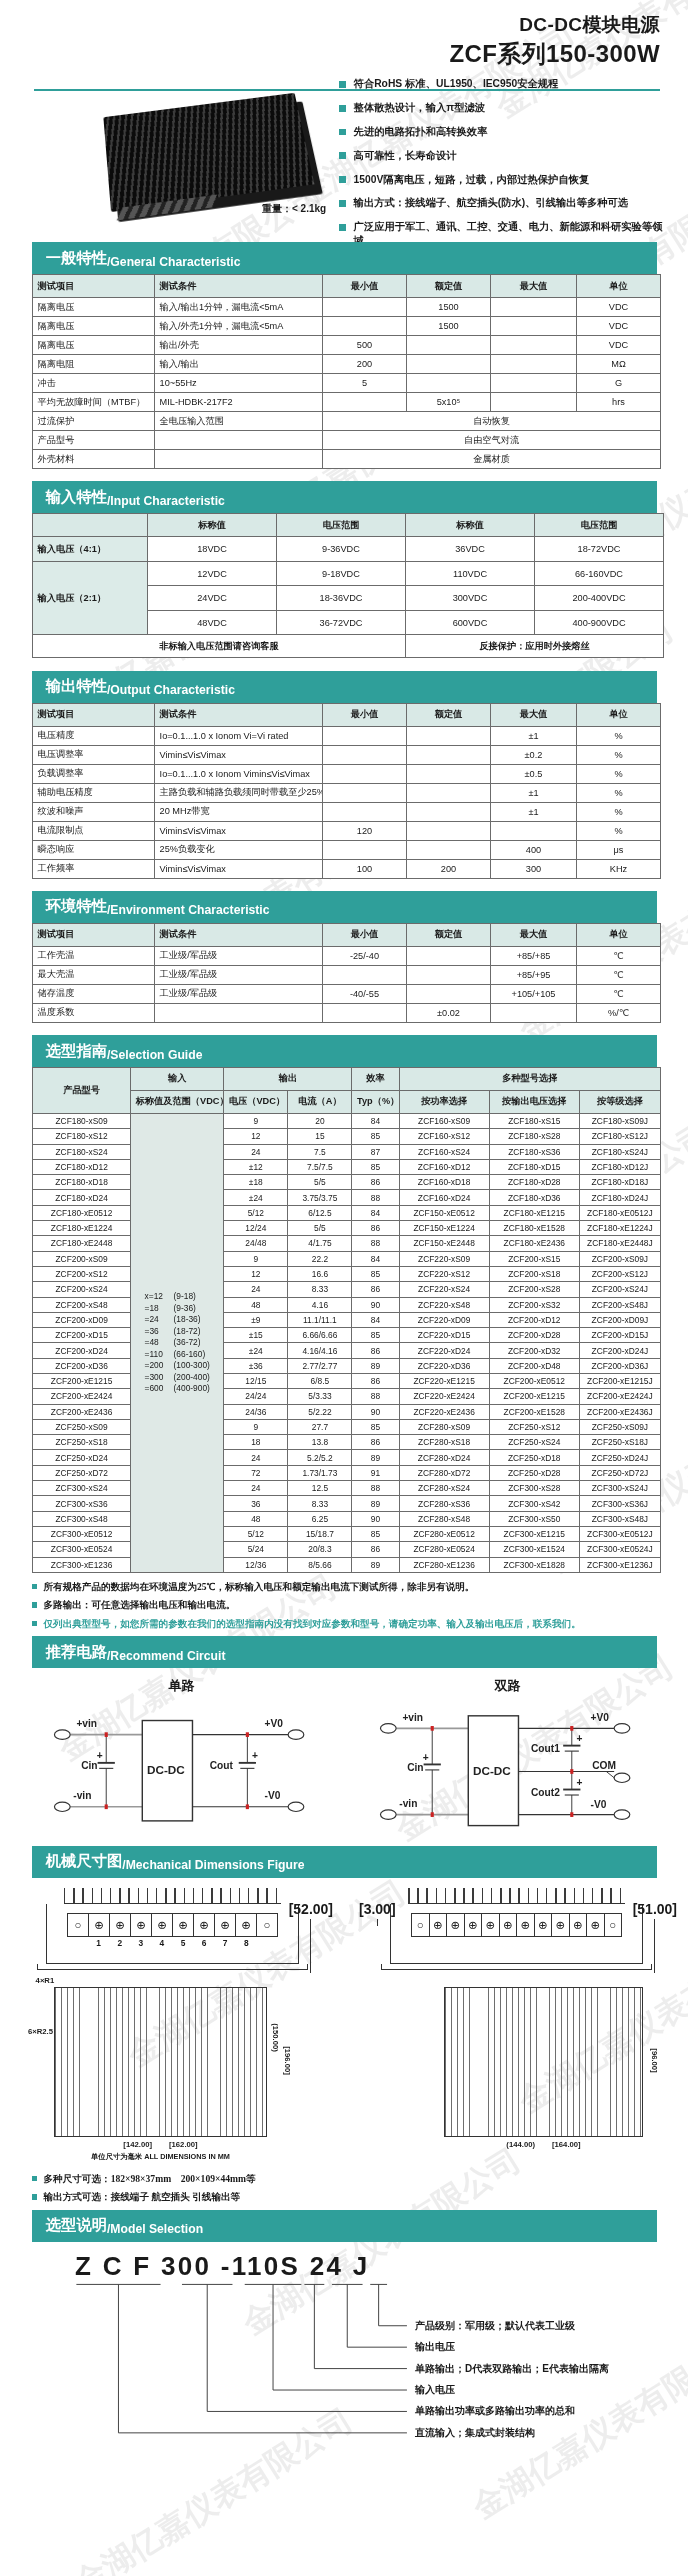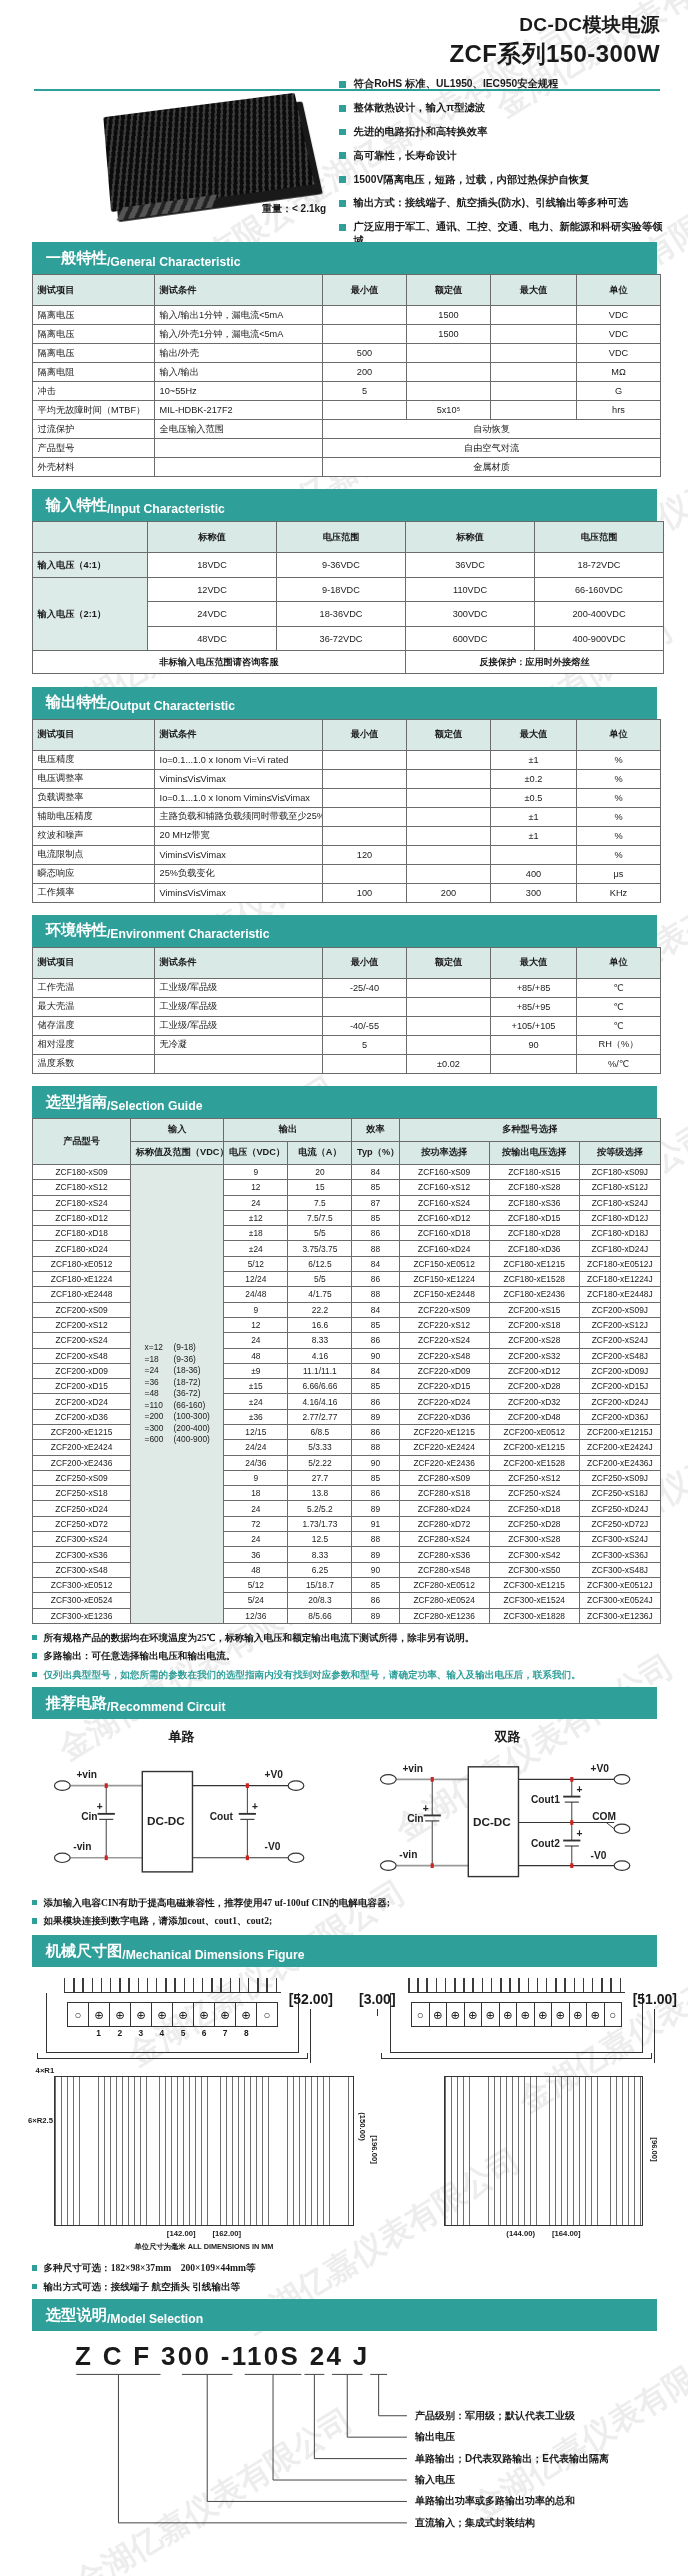--- a/index.html
+++ b/index.html
@@ -36,21 +36,21 @@
 
   .flow { position:absolute; top:230px; left:0; right:0; }
   .section { margin:12.2px 32px 0 32px; }
   .band { height:32px; background:#2f9f9a; color:#fff; display:flex; align-items:flex-end; padding:0 0 5.4px 13.8px; }
   .band .bzh { font-size:15.3px; font-weight:bold; }
   .band .ben { font-size:12.2px; font-weight:bold; }
 
   table { border-collapse:collapse; width:629px; table-layout:fixed; }
   th,td { border:0.8px solid #6b6b6b; font-size:9.2px; padding:2.3px 4.6px; text-align:center;
           overflow:hidden; white-space:nowrap; }
-  thead th { background:#d9e9e6; font-weight:bold; height:31px; }
+  thead th { background:#d9e9e6; font-weight:bold; height:23px; }
   tbody td { height:19px; background:#fff; }
   td.al, th.al { text-align:left; }
   td.rowlabel { background:#dcebe8; font-weight:bold; text-align:left;margin-top:48px; }
   td.span4 { text-align:center; }
   .t-general col.c1{width:122px}.t-general col.c2{width:168px}.t-general col.c3{width:84px}
   .t-general col.c4{width:84px}.t-general col.c5{width:86px}.t-general col.c6{width:84px}
   .t-input col.l{width:115px}.t-input col.d{width:129px}
   .t-input tbody td{height:24.5px}
   .t-input td.foot{font-weight:bold;height:23px}
 
@@ -90,21 +90,21 @@
   .tcell:last-child { border-right:none; }
   .tnums { display:flex; margin-top:0.8px; }
   .tnums span { flex:1; text-align:center; font-size:8.4px; font-weight:bold; }
   .fvbase { height:6.1px; border:1.5px solid #333; border-top:none; margin:0 -9.2px; }
   .vdim { position:absolute; top:13px; font-size:14px; font-weight:bold; white-space:nowrap; }
   .vdim .bar { display:block; width:0.8px; height:54px; background:#333; margin:1.5px auto 0 auto; }
   .vdim.right { right:-34px; }
   .vdim.left { left:-31px; }
 
   .mechrow2 { display:flex; justify-content:space-between; margin:17px 46px 0 54px; }
-  .tvwrap { position:relative; width:300px; }
+  .tvwrap { position:relative; width:213px; }
   .tvwrap2 { position:relative; width:199px; }
   .tv { border:1.5px solid #333; height:150px;
         background:repeating-linear-gradient(90deg,#6e6e6e 0 0.8px,transparent 0.8px 6.1px); }
   .lbl { position:absolute; font-size:7.7px; font-weight:bold; }
   .lbl.r1 { top:-10.7px; left:-18.4px; }
   .lbl.r25 { top:40px; left:-26px; }
   .vlbl { position:absolute; font-size:7.7px; font-weight:bold; transform:rotate(90deg); white-space:nowrap; }
   .v150 { right:-23px; top:46px; }
   .v196 { right:-35px; top:69px; }
   .v96 { right:-23px; top:69px; }
@@ -474,28 +474,20 @@
                 <td>+85/+95</td>
                 <td>℃</td>
               </tr>
               <tr>
                 <td class="al">储存温度</td>
                 <td class="al">工业级/军品级</td>
                 <td>-40/-55</td>
                 <td></td>
                 <td>+105/+105</td>
                 <td>℃</td>
-              </tr>
-              <tr>
-                <td class="al">相对湿度</td>
-                <td class="al">无冷凝</td>
-                <td>5</td>
-                <td></td>
-                <td>90</td>
-                <td>RH（%）</td>
               </tr>
               <tr>
                 <td class="al">温度系数</td>
                 <td class="al"></td>
                 <td></td>
                 <td>±0.02</td>
                 <td></td>
                 <td>%/℃</td>
               </tr>
             </tbody>
@@ -936,30 +928,20 @@
             <text x="276" y="30">+V0</text>
             <text x="278" y="92">COM</text>
             <text x="276" y="142">-V0</text>
             <text x="42" y="94">Cin</text>
             <text x="200" y="70">Cout1</text>
             <text x="200" y="126">Cout2</text>
             <text x="126" y="100" class="big">DC-DC</text>
           </svg>
         </div>
       </div>
-      <div class="notes" id="cirNotes">
-          <div class="n">
-            <span class="sq"></span>
-            <span class="nt">添加输入电容CIN有助于提高电磁兼容性，推荐使用47 uf-100uf CIN的电解电容器;</span>
-          </div>
-          <div class="n">
-            <span class="sq"></span>
-            <span class="nt">如果模块连接到数字电路，请添加cout、cout1、cout2;</span>
-          </div>
-        </div>
 
       <div class="section" style="margin-top:7.7px">
         <div class="band">
           <span class="bzh">机械尺寸图</span>
             <span class="ben">/Mechanical Dimensions Figure</span>
         </div>
       </div>
 
       <div class="mechrow1">
         <div class="fv">

